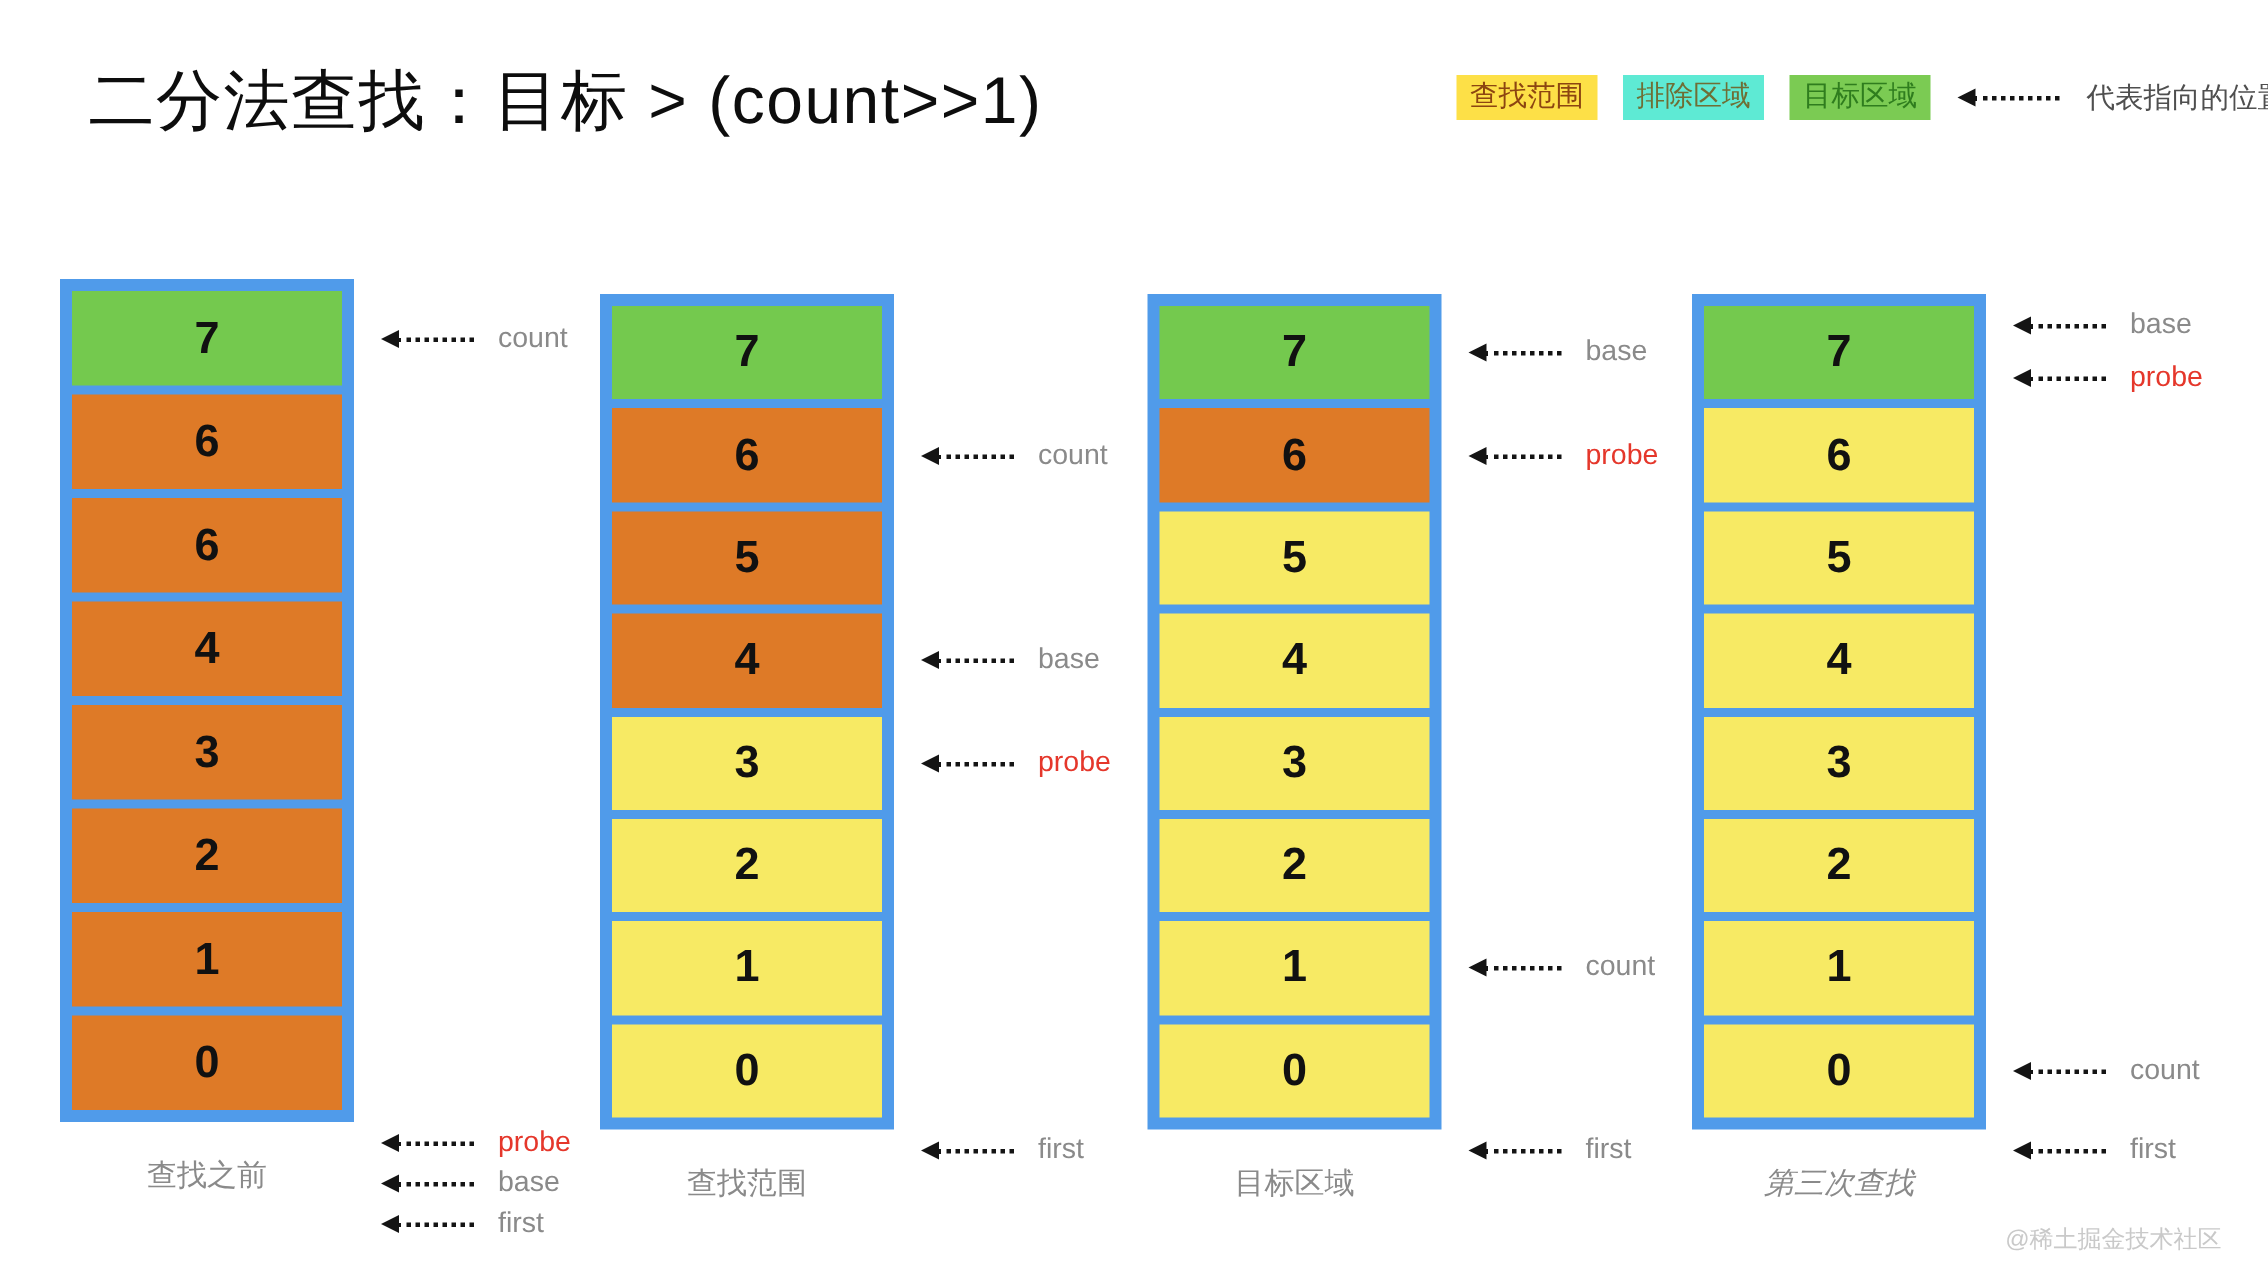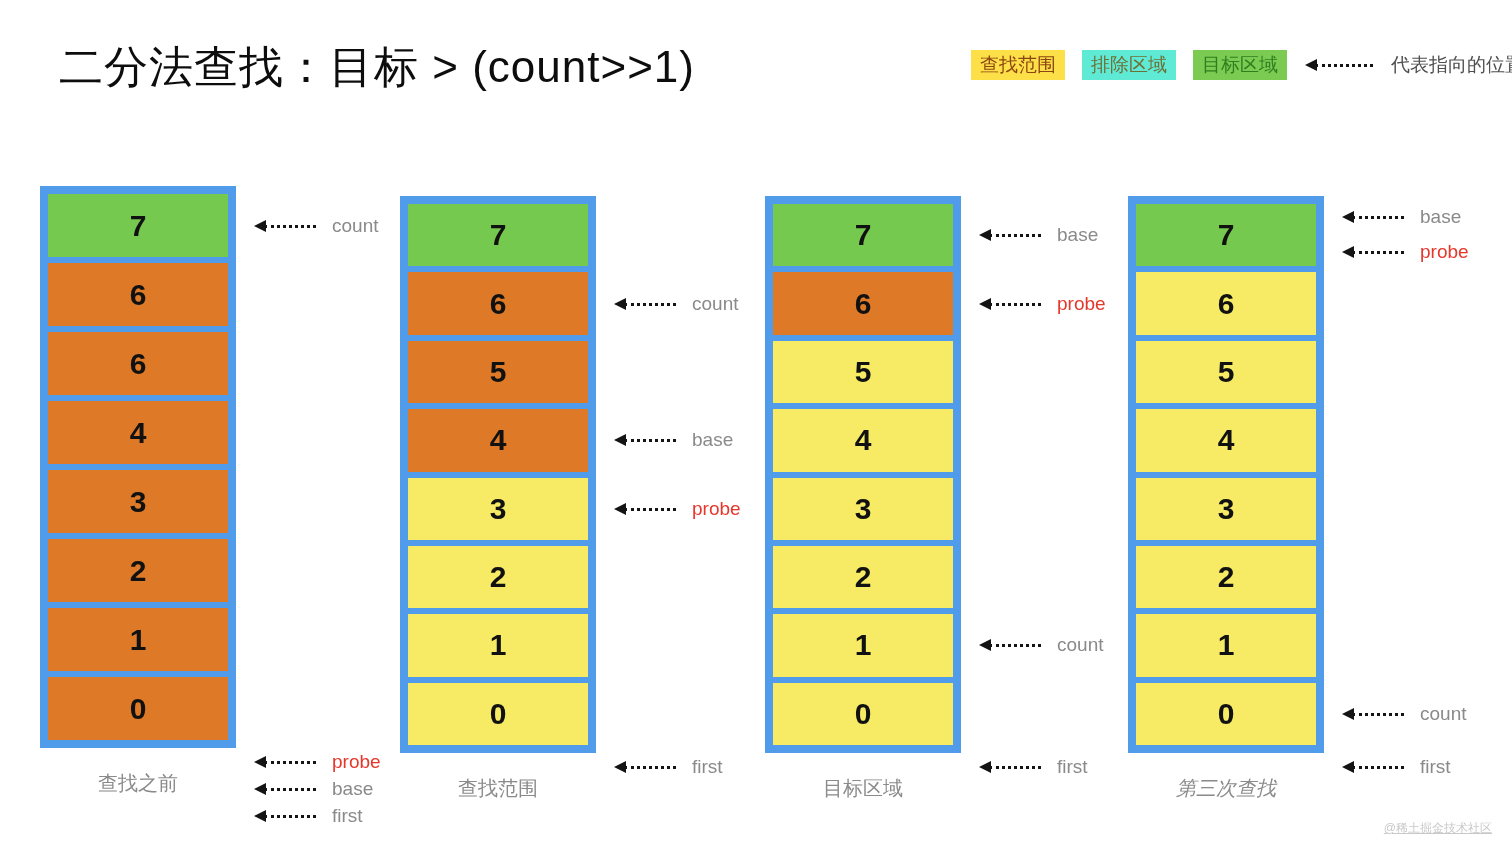--- a/index.html
+++ b/index.html
@@ -17,22 +17,22 @@
          padding:8px;box-sizing:border-box;}
   .box{flex:1;display:flex;align-items:center;justify-content:center;font-size:30px;
        font-weight:bold;color:#111111;}
   .caption{position:absolute;text-align:center;font-size:20px;color:#8a8a8a;white-space:nowrap;}
   .arrow{position:absolute;display:flex;align-items:center;height:24px;}
   .ah{width:0;height:0;border-top:6px solid transparent;border-bottom:6px solid transparent;
       border-right:12px solid #141414;flex:none;}
   .al{width:52px;height:0;border-top:3px dotted #141414;flex:none;margin-left:-2px;}
   .arrow .lbl{margin-left:16px;font-size:19px;color:#8a8a8a;white-space:nowrap;}
   .arrow .lbl.red{color:#e5372b;}
-  .watermark{position:absolute;right:20px;bottom:14px;font-size:12px;color:#c9c9c9;
-             white-space:nowrap;text-decoration:underline;}
+  .watermark{position:absolute;right:31px;bottom:14px;font-size:16px;color:#c9c9c9;
+             white-space:nowrap;}
 </style>
 </head>
 <body>
 
 <div class="page">
   <h1 class="title">二分法查找：目标 &gt; (count&gt;&gt;1)</h1>
 
   <div class="legend">
     <div class="legend-chips" id="legend-chips">
         <span class="chip" style="background: #fde047; color: rgb(140, 69, 17);">查找范围</span>

